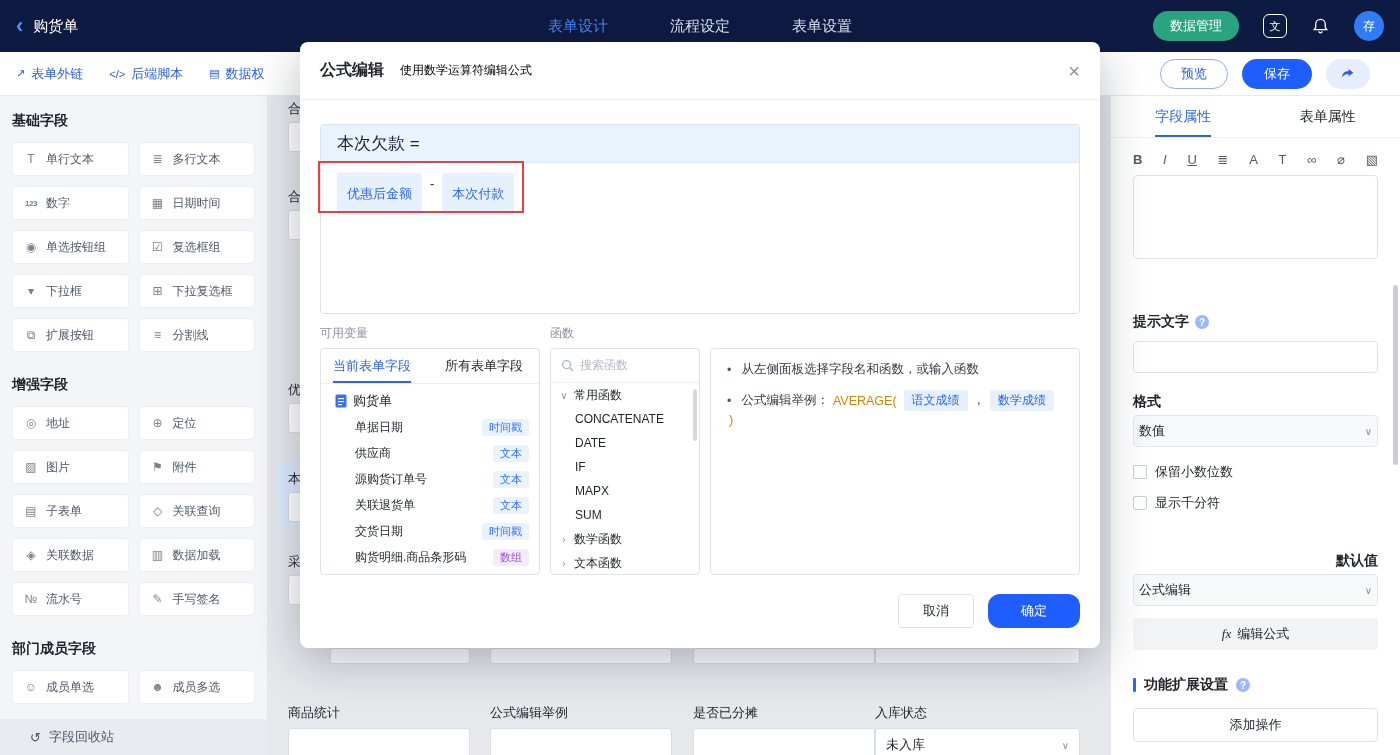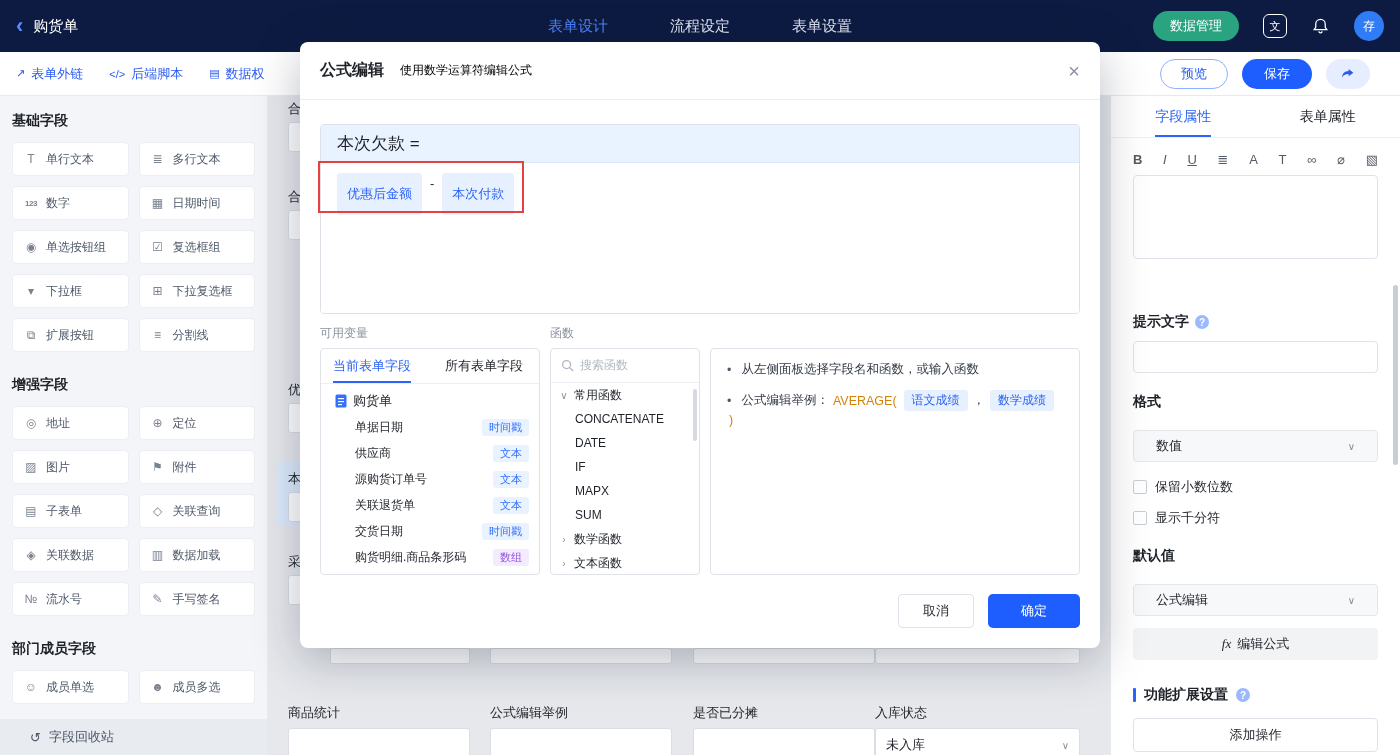--- a/index.html
+++ b/index.html
@@ -61,22 +61,22 @@
   .rp-body { padding:12px 22px 0; }
   .rt-toolbar { display:flex; justify-content:space-between; align-items:center; color:#555b66; font-size:13px; margin-top:2px;}
   .rt-toolbar span { cursor:pointer; }
   .rt-b { font-weight:bold; } .rt-i { font-style:italic; } .rt-u { text-decoration:underline; }
   .rt-box { margin-top:8px; height:84px; border:1px solid #dfe2e8; border-radius:4px; background:#fff;}
   .rp-label { margin-top:54px; font-size:14px; font-weight:bold; display:flex; align-items:center; gap:6px;}
   .rp-label.tight { margin-top:20px; }
   .help-dot { width:14px; height:14px; border-radius:50%; background:#9cb8ff; color:#fff; font-size:10px; font-weight:bold;
               display:inline-flex; align-items:center; justify-content:center;}
   .rp-input { margin-top:10px; height:32px; border:1px solid #dfe2e8; border-radius:4px; background:#fff;}
-  .rp-select { margin-top:19px; height:32px; border:1px solid #e5e6eb; border-radius:4px; background:#f7f8fa;
-               display:flex; align-items:center; justify-content:space-between; padding:0 22px; font-size:13px; cursor:pointer;}
+  .rp-select { margin-top:4px; height:32px; border:1px solid #e5e6eb; border-radius:4px; background:#f7f8fa;
+               display:flex; align-items:center; justify-content:space-between; padding:0 5px; font-size:13px; cursor:pointer;}
   .rp-select .caret { color:#868c98; font-size:10px; }
   .chk-row { margin-top:16px; display:flex; align-items:center; gap:8px; font-size:13px; cursor:pointer;}
   .chk { width:14px; height:14px; border:1px solid #c9cdd4; border-radius:2px; background:#fff; flex:none;}
   .fx-btn { margin-top:12px; height:32px; background:#f2f3f5; border:none; border-radius:4px; width:100%;
             font-size:13px; color:#1f2329; display:flex; align-items:center; justify-content:center; gap:6px; cursor:pointer;}
   .fx-i { font-style:italic; font-family:"Liberation Serif","DejaVu Serif",serif; }
   .ext-title { margin-top:26px; display:flex; align-items:center; gap:8px; font-size:14px; font-weight:bold;}
   .ext-bar { width:3px; height:14px; background:#2b64f6; border-radius:1px; }
   .add-btn { margin-top:14px; height:34px; width:100%; background:#fff; border:1px solid #dfe2e8; border-radius:4px;
              font-size:13px; color:#1f2329; cursor:pointer;}
@@ -117,21 +117,21 @@
   .fn-item { padding-left:24px; color:#1f2329;}
   .fn-caret { color:#8a919f; font-size:10px; width:10px; text-align:center;}
   .fn-scroll { position:absolute; right:2px; top:40px; width:4px; height:52px; background:#d6dae0; border-radius:2px;}
   .help-body { padding:12px 16px; font-size:12.5px; color:#333a45; }
   .help-line { margin-bottom:12px; display:flex; align-items:center; flex-wrap:wrap; gap:2px;}
   .blt { color:#4e5969; margin-right:8px; }
   .fn-token { color:#d4820a; margin:0 2px;}
   .chip.sm { font-size:12px; padding:2px 8px; margin:0 3px;}
   .m-footer { position:absolute; right:20px; bottom:20px; display:flex; gap:14px;}
   .btn-cancel { width:76px; height:34px; background:#fff; border:1px solid #dfe2e8; border-radius:4px; font-size:13px; color:#1f2329; cursor:pointer;}
-  .btn-ok { width:92px; height:34px; background:#1e5eff; border:none; border-radius:5px; font-size:13px; color:#fff; cursor:pointer;}
+  .btn-ok { width:92px; height:34px; background:#1e5eff; border:none; border-radius:12px; font-size:13px; color:#fff; cursor:pointer;}
 </style>
 </head>
 <body>
 
 <div class="topbar">
   <span class="tb-back">‹</span>
   <span class="tb-title">购货单</span>
   <div class="tb-tabs">
     <span class="tb-tab active">表单设计</span>
     <span class="tb-tab">流程设定</span>
@@ -356,21 +356,21 @@
 
     <div class="chk-row">
       <span class="chk"></span>
       <span>保留小数位数</span>
     </div>
     <div class="chk-row" style="margin-top:13px;">
       <span class="chk"></span>
       <span>显示千分符</span>
     </div>
 
-    <div class="rp-label tight" style="margin-top:20px;">
+    <div class="rp-label tight" style="margin-top:40px;justify-content:flex-end;">
         <span>默认值</span>
       </div>
     <div class="rp-select">
       <span>公式编辑</span>
       <span class="caret">∨</span>
     </div>
     <button class="fx-btn">
       <span class="fx-i">fx</span>
       <span>编辑公式</span>
     </button>

